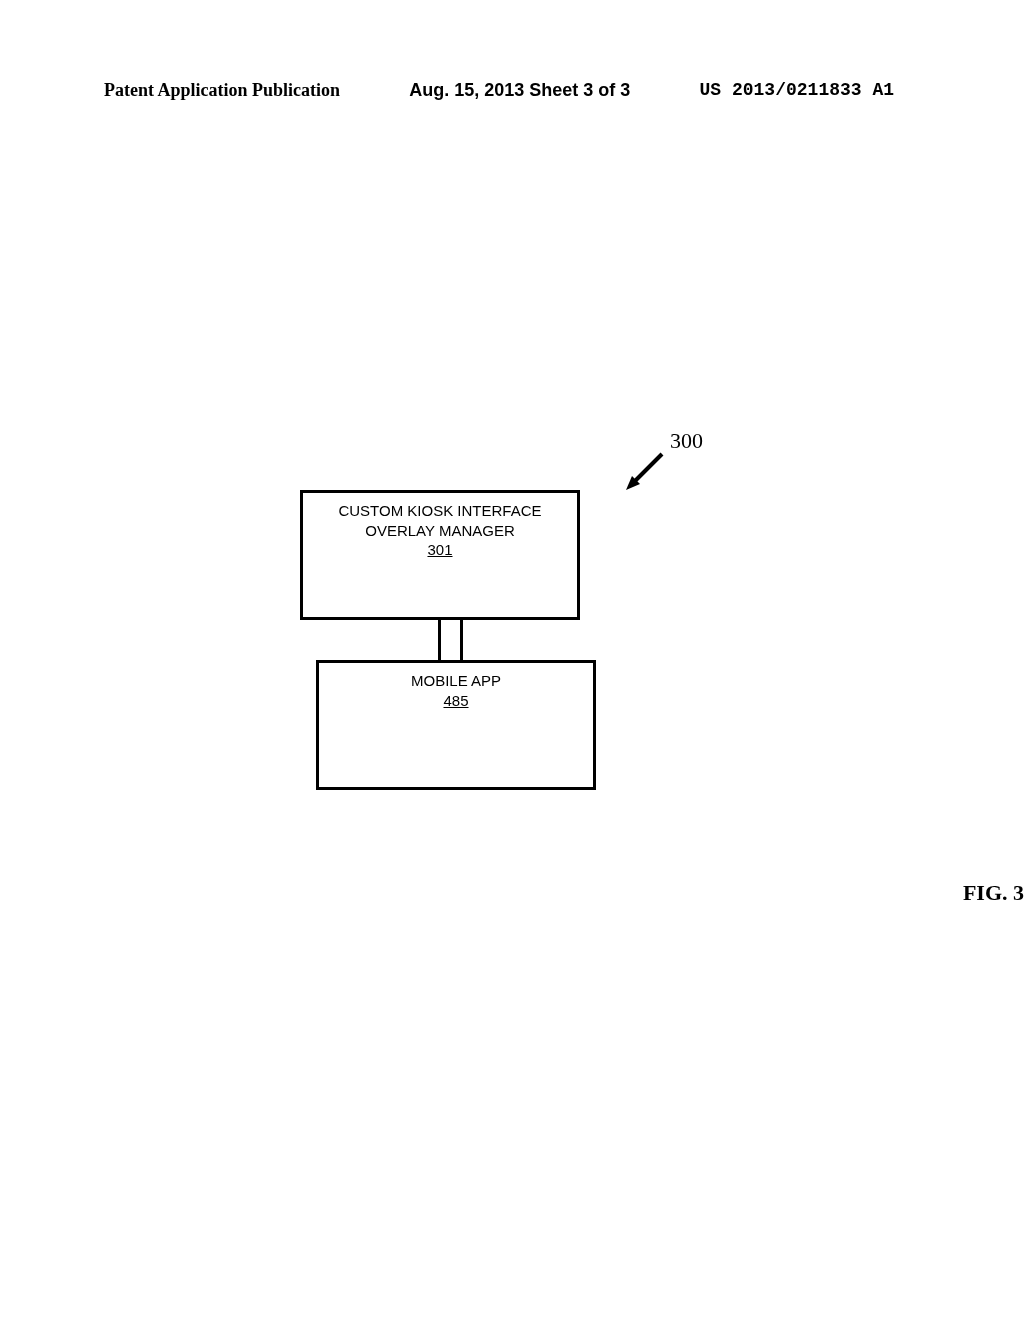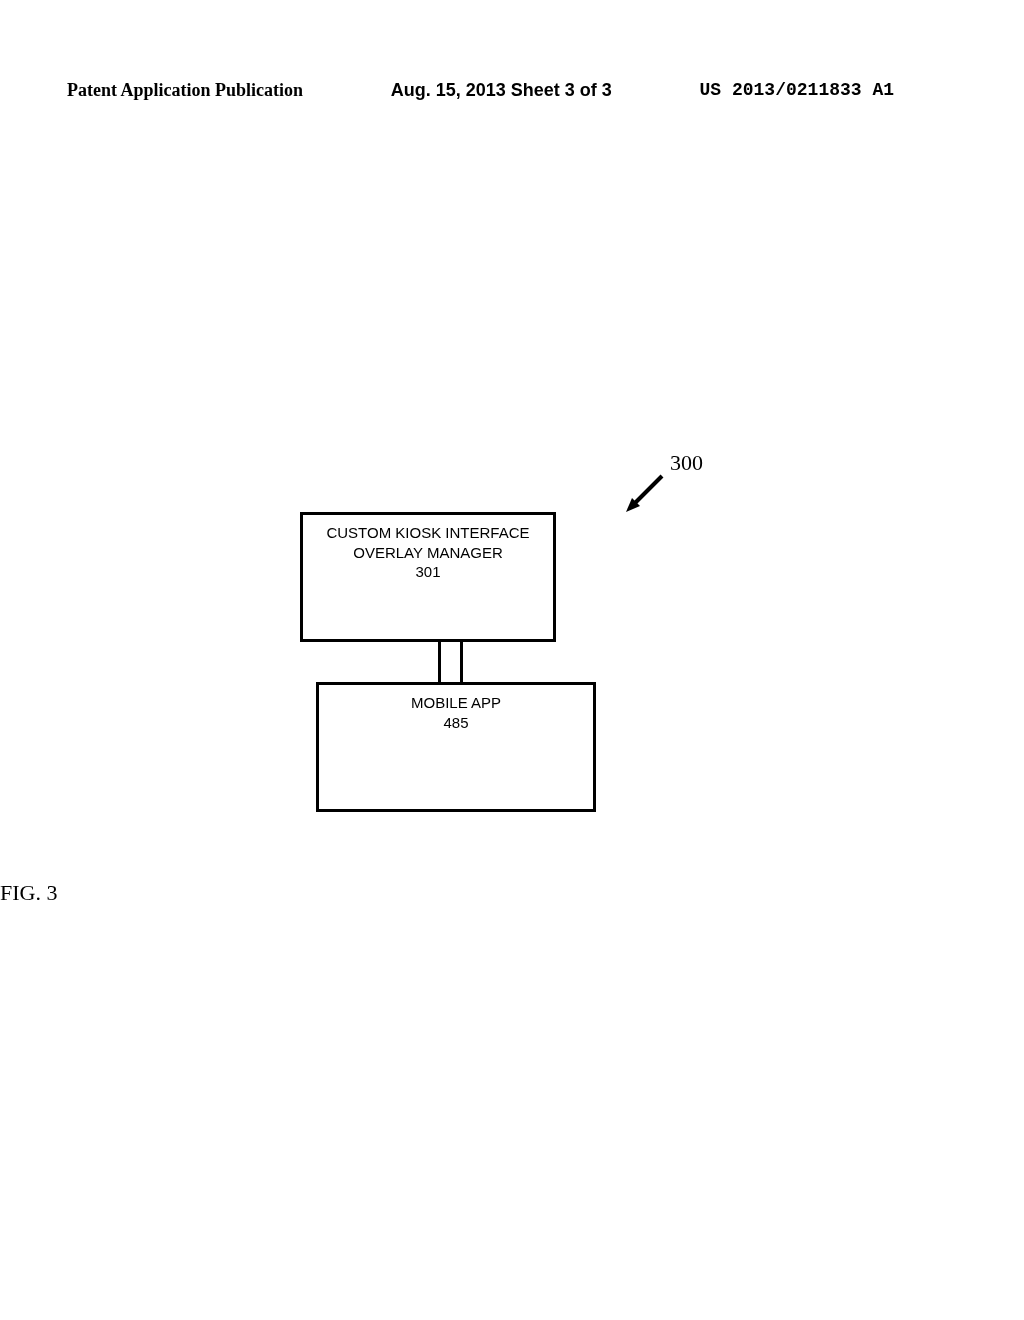--- a/index.html
+++ b/index.html
@@ -14,36 +14,36 @@
       font-family: "Times New Roman", Times, serif;
       position: relative;
     }
     .header {
       position: absolute;
       top: 80px;
       left: 0;
       width: 100%;
       display: flex;
       justify-content: space-between;
-      padding: 0 130px 0 67px;
+      padding: 0 130px 0 104px;
       font-size: 18px;
       font-weight: bold;
     }
     .header-left {
       font-family: "Times New Roman", Times, serif;
     }
     .header-center {
       font-family: Liberation Sans, sans-serif;
     }
     .header-right {
       font-family: Liberation Mono, monospace;
     }
     .diagram-area {
       position: absolute;
-      top: 450px;
+      top: 428px;
       left: 0;
       width: 100%;
       height: 500px;
     }
     .ref-number {
       position: absolute;
       top: 0;
       left: 670px;
       font-size: 22px;
       font-family: "Times New Roman", Times, serif;
@@ -58,31 +58,32 @@
       border: 3px solid #000;
       text-align: center;
       font-family: Arial, Helvetica, sans-serif;
       font-size: 15px;
       padding-top: 8px;
       line-height: 1.3;
     }
     .box-top {
       top: 62px;
       left: 300px;
-      width: 256px;
+      width: 280px;
       height: 130px;
     }
     .box-bottom {
       top: 232px;
       left: 300px;
       width: 280px;
       height: 130px;
       margin-left: 16px;
     }
     .box-ref {
+      text-decoration: underline;
     }
     .connector {
       position: absolute;
       top: 192px;
       left: 438px;
       width: 3px;
       height: 40px;
       background: #000;
     }
     .connector-right {
@@ -91,23 +92,24 @@
       left: 460px;
       width: 3px;
       height: 40px;
       background: #000;
     }
     .figure-caption {
       position: absolute;
       top: 880px;
       left: 0;
       width: 100%;
-      text-align: left;
+      text-align: right;
       font-size: 22px;
       font-family: "Times New Roman", Times, serif;
+      font-weight: bold;
     }
   </style>
 </head>
 <body>
 
 <div class="header">
   <span class="header-left">Patent Application Publication</span>
   <span class="header-center">Aug. 15, 2013  Sheet 3 of 3</span>
   <span class="header-right">US 2013/0211833 A1</span>
 </div>

